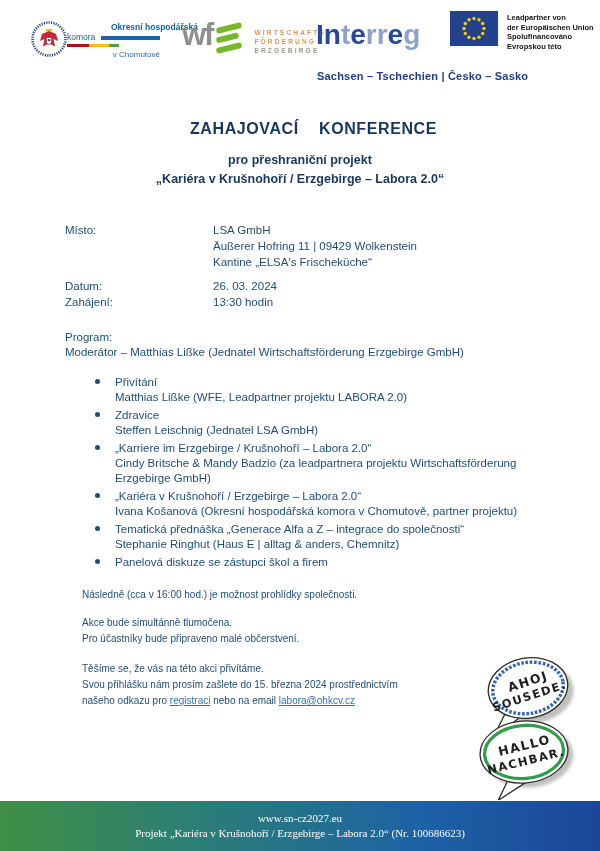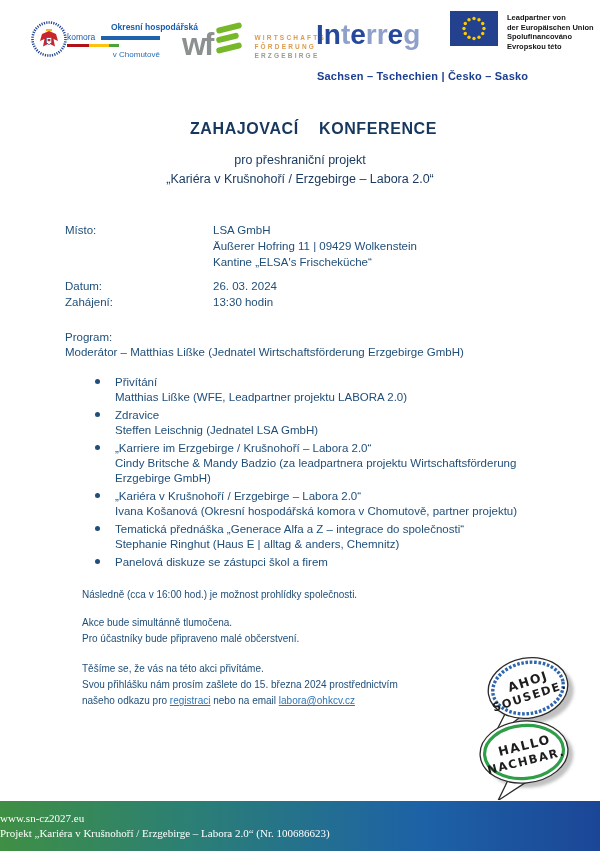--- a/index.html
+++ b/index.html
@@ -15,38 +15,38 @@
   .ohk-l1 { font-size:8.5px; font-weight:bold; color:#1a5dab; line-height:10px; white-space:nowrap;margin-left:44px; }
   .ohk-row2 { display:flex; align-items:center; }
   .ohk-l2 { font-size:8.5px; font-weight:normal; color:#1a5dab; line-height:10px; }
   .ohk-bluebar { flex:1; height:4px; background:#1f63ad; margin-left:6px; margin-top:1px; }
   .ohk-stripe { display:flex; height:3px; width:52px; margin-top:2px; }
   .ohk-stripe .s1 { width:22px; background:#b01117; }
   .ohk-stripe .s2 { width:20px; background:#ffc20e; }
   .ohk-stripe .s3 { width:10px; background:#4aa437; }
   .ohk-l3 { text-align:right; font-size:8px; color:#2a6db5; margin-top:3px; }
 
-  .wfe-logo { position:absolute; left:182px; top:20px; display:flex; align-items:flex-end; }
+  .wfe-logo { position:absolute; left:182px; top:20px; display:flex; align-items:flex-start; }
   .wfe-mark { font-size:31px; font-weight:bold; color:#8d9091; line-height:30px; letter-spacing:-2px; }
   .wfe-caps { margin-left:9px; margin-top:8px; }
   .wfe-caps div { font-size:6.5px; font-weight:bold; letter-spacing:2.2px; line-height:9px; white-space:nowrap; }
   .wfe-c1, .wfe-c2 { color:#dd9a4a; }
   .wfe-c3 { color:#9b9b93; }
 
   .interreg-wordmark { position:absolute; left:316px; top:20px; font-size:28px; font-weight:bold; line-height:30px; letter-spacing:0; }
   .lt-d { color:#26489b; } .lt-l { color:#8fa0cb; }
   .eu-flag { position:absolute; left:450px; top:11px; }
   .cofinance { position:absolute; left:507px; top:13px; font-size:7.5px; font-weight:bold; color:#141414; line-height:9.5px; white-space:nowrap; }
   .region-line { position:absolute; left:317px; top:70px; font-size:11px; font-weight:bold; color:#1b3e91; letter-spacing:.2px; white-space:nowrap; }
 
   
   .page-title { position:absolute; top:120px; left:0; right:0; text-align:center;
     font-size:16px; font-weight:bold; color:#17375e; letter-spacing:.6px; white-space:pre;margin-left:27px; }
   .page-subtitle { position:absolute; top:151px; left:0; right:0; text-align:center;
-    font-size:12.5px; font-weight:normal; color:#17375e; line-height:19px; }
+    font-size:12.5px; font-weight:bold; color:#17375e; line-height:19px; }
 
   
   .details { position:absolute; top:222px; left:65px; font-size:11.5px; line-height:16px; }
   .drow { display:grid; grid-template-columns:148px auto; }
   .dgap { height:8px; }
 
   
   .program { position:absolute; top:330px; left:65px; width:476px; font-size:11.5px; line-height:15px; }
   .program-list { list-style:none; margin-top:15px; }
   .program-item { position:relative; padding-left:50px; margin-bottom:3px; }
@@ -56,21 +56,21 @@
   .para { position:absolute; left:65px; width:450px; font-size:10px; line-height:16px;margin-left:17px; }
   .para1 { top:587px; } .para2 { top:615px; } .para3 { top:661px; }
   a.doc-link { color:#2e74b5; text-decoration:underline; }
 
   
   .bubbles { position:absolute; left:466px; top:642px; }
 
   
   .footer { position:absolute; left:0; top:801px; width:600px; height:50px;
     background:linear-gradient(90deg,#3f8f44 0%, #2b7f75 32%, #1d62a6 70%, #1b4697 100%);
-    color:#ffffff; text-align:left; font-family:"Liberation Serif", serif;
+    color:#ffffff; text-align:center; font-family:"Liberation Serif", serif;
     font-size:11px; line-height:15px; padding-top:10px; }
 </style>
 </head>
 <body>
 
 <div class="page">
 
   <div>
     <span class="ohk-logo">
       <svg width="40" height="42" viewBox="0 0 40 42">

